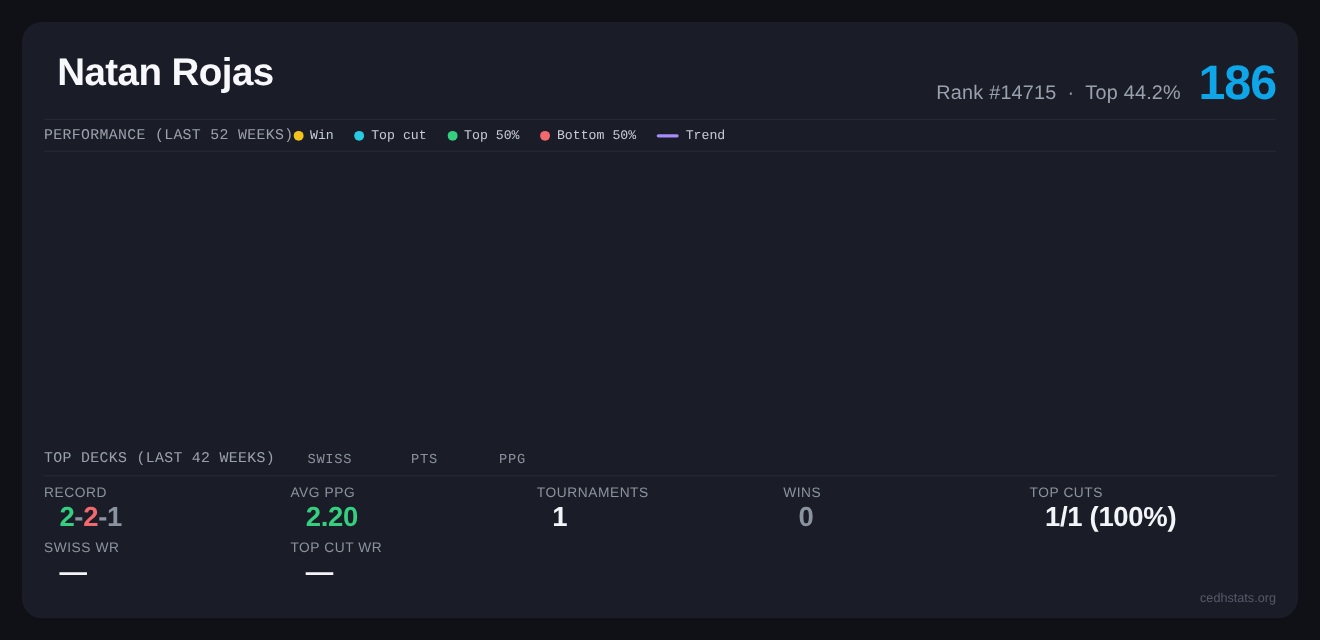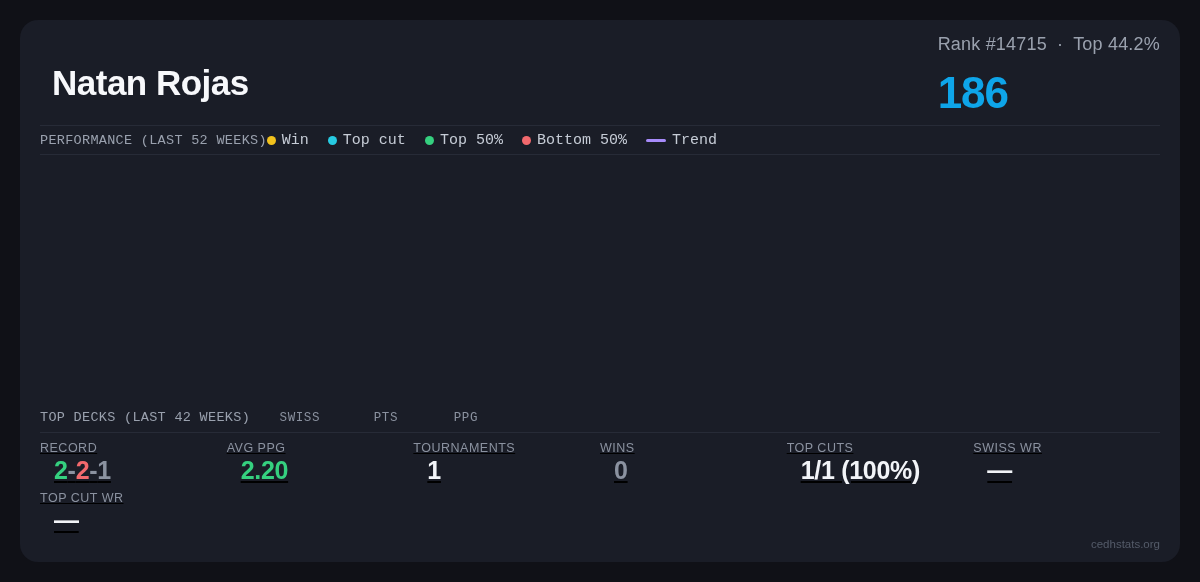--- a/index.html
+++ b/index.html
@@ -34,21 +34,20 @@
     font-size: 35px;
     font-weight: 800;
     letter-spacing: -0.5px;
     color: #f7f8fb;
     line-height: 1.15;
   }
   .header-right {
     display: flex;
     align-items: baseline;
     gap: 16px;
-    flex-direction: column;
   }
   .rank-line {
     display: flex;
     align-items: baseline;
     gap: 10px;
     font-size: 18px;
     color: #9aa1ae;
     letter-spacing: 0.2px;
   }
   .score {
@@ -79,21 +78,21 @@
   }
   .legend {
     display: flex;
     align-items: center;
     gap: 19px;
   }
   .legend-item {
     display: flex;
     align-items: center;
     gap: 6px;
-    font-size: 15px;
+    font-size: 12px;
     color: #c6ccd6;
   }
   .legend-dot {
     width: 9px; height: 9px;
     border-radius: 50%;
     display: inline-block;
   }
   .dot-win { background: #f2c21d; }
   .dot-topcut { background: #27cbe2; }
   .dot-top50 { background: #35d07f; }
@@ -117,26 +116,25 @@
     color: #8b92a0;
     letter-spacing: 0.6px;
   }
   .table-cols span { text-align: right; }
   .col-played { width: 70px; }
   .col-pts { width: 78px; }
   .col-ppg { width: 80px; }
   
   .stats-grid {
     display: grid;
-    grid-template-columns: repeat(6, 1fr);
+    grid-template-columns: repeat(5, 1fr);
     grid-auto-rows: auto;
     row-gap: 4px;
     padding-top: 8px;
     flex: none;
-    text-decoration: underline;
   }
   .stat-label {
     font-size: 12.5px;
     color: #8b92a0;
     letter-spacing: 0.5px;
   }
   .stat-value {
     font-size: 25px;
     font-weight: 800;
     color: #f2f4f8;

